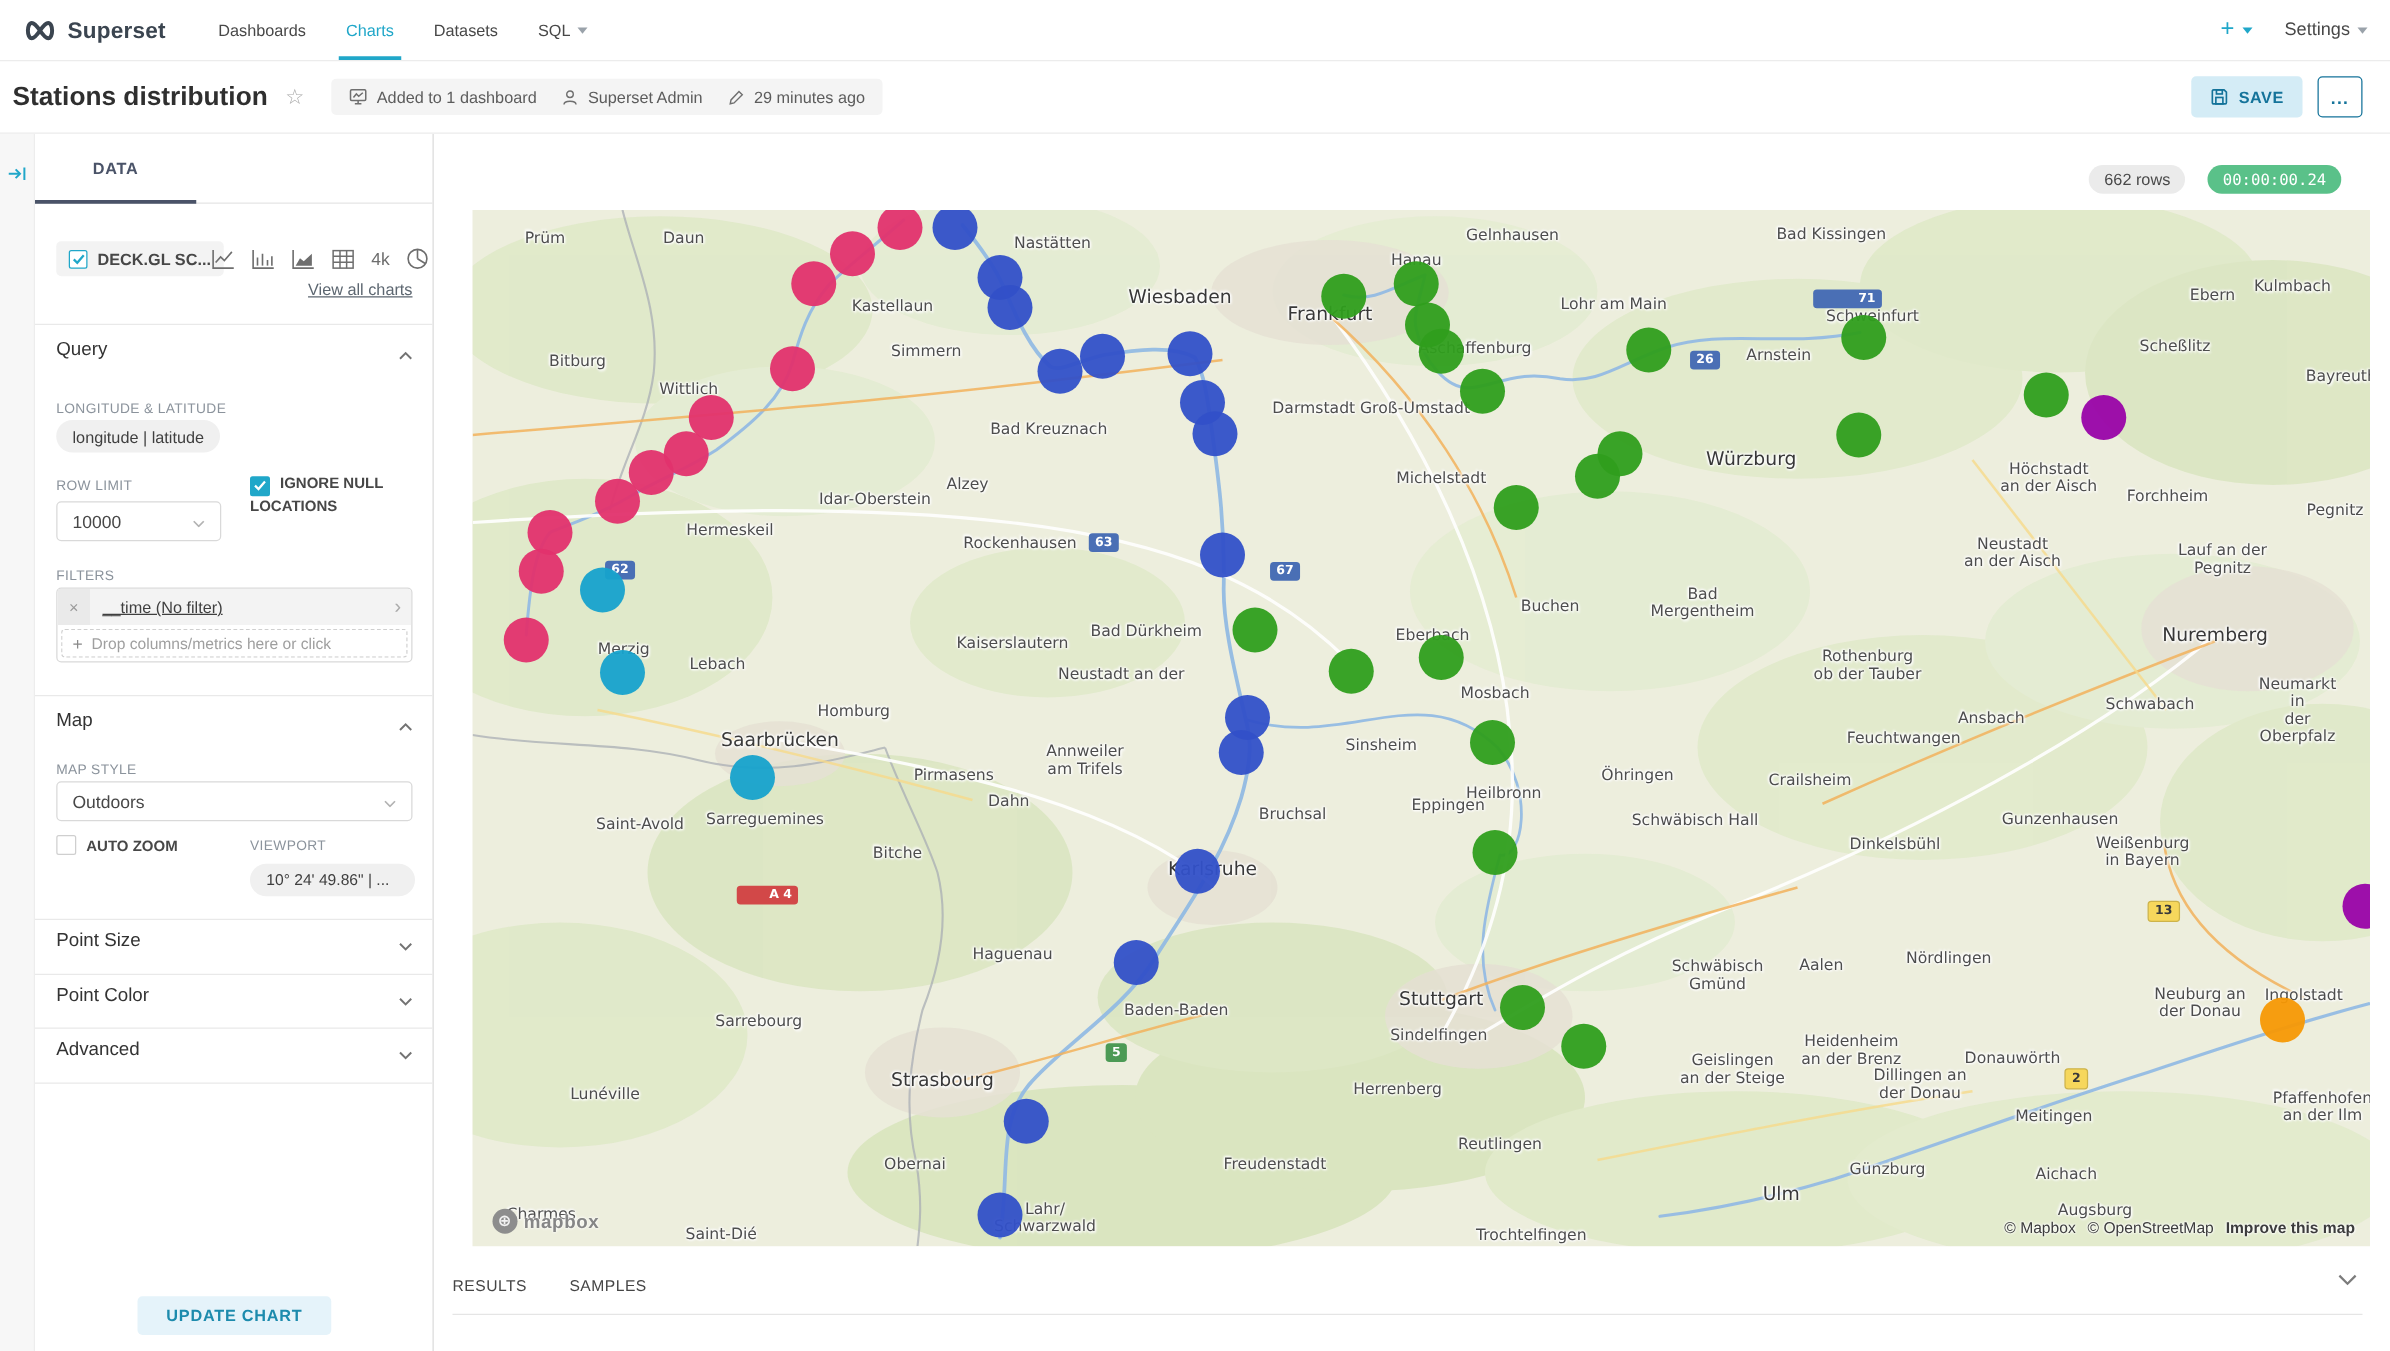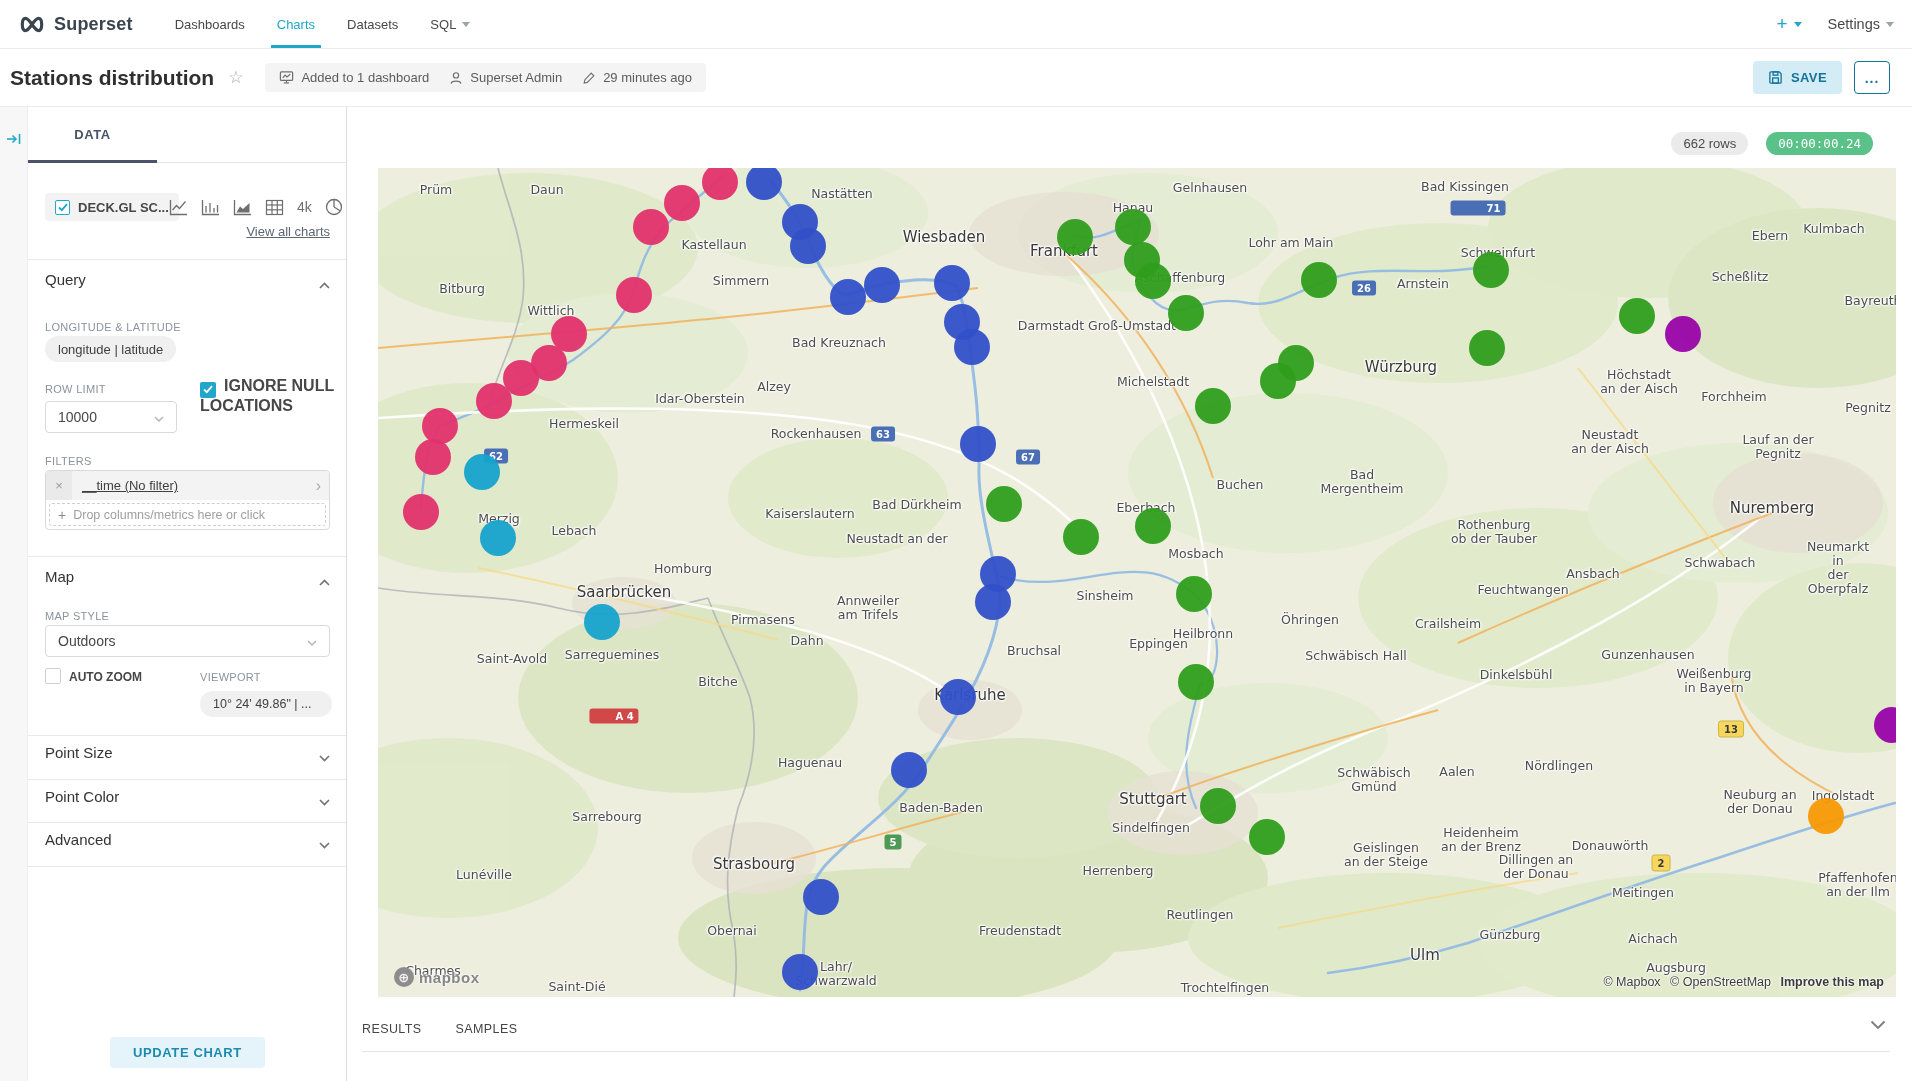--- a/index.html
+++ b/index.html
@@ -67,21 +67,21 @@
   .pill { background:#f0f0f0; border-radius:13px; height:26px; display:inline-flex; align-items:center;
           padding:0 13px; font-size:13px; color:#3f3f3f; }
   .lonlat-chip { position:absolute; left:17px; top:229px; }
   .select-box { position:absolute; border:1px solid #d9d9d9; border-radius:4px; height:32px; background:#fff;
                 display:flex; align-items:center; padding:0 12px; font-size:14px; color:#474747; cursor:pointer; }
   .select-box .sel-chev { margin-left:auto; color:#b3b3b3; }
   .cb { width:16px; height:16px; border-radius:2px; display:inline-flex; align-items:center;
         justify-content:center; vertical-align:-3px; margin-right:8px; }
   .cb.checked { background:#20a7c9; }
   .cb.unchecked { background:#fff; border:1px solid #cfcfcf; }
-  .ignore-null { position:absolute; left:172px; top:271px; width:138px; font-size:16px; font-weight:600;
+  .ignore-null { position:absolute; left:172px; top:271px; width:138px; font-size:12px; font-weight:600;
                  color:#474747; line-height:16px; }
   .filter-box { position:absolute; left:17px; right:16px; top:363px; border:1px solid #d9d9d9;
                 border-radius:4px; overflow:hidden; }
   .filter-row { display:flex; align-items:center; height:29px; background:#f3f3f3; font-size:13px;
                 color:#3f3f3f; cursor:pointer; }
   .filter-x { width:26px; text-align:center; color:#9a9a9a; background:#eaeaea; align-self:stretch;
               line-height:29px; font-size:13px; }
   .filter-label { margin-left:10px; text-decoration:underline; }
   .filter-chev { margin-left:auto; margin-right:8px; color:#ababab; font-size:16px; }
   .drop-zone { margin:3px; border:1px dashed #cfcfcf; border-radius:3px; height:23px; display:flex;
@@ -540,21 +540,21 @@
       <span class="map-label big" style="left: 1047px; top: 787px;">Ulm</span>
       <span class="map-label" style="left: 1275px; top: 771px;">Aichach</span>
       <span class="map-label" style="left: 1298px; top: 800px;">Augsburg</span>
       <span class="map-label" style="left: 199px; top: 819px;">Saint-Dié</span>
       <span class="map-label" style="left: 458px; top: 806px;">Lahr/
 Schwarzwald</span>
       <span class="map-label" style="left: 847px; top: 820px;">Trochtelfingen</span>
       <span class="map-label" style="left: 55px; top: 803px;">Charmes</span>
     </div>
   <div id="map-shields">
-      <span class="shield blue" style="left: 1100px; top: 40px; padding-left: 36px;">71</span>
+      <span class="shield blue" style="left: 1100px; top: 71px; padding-left: 36px;">71</span>
       <span class="shield blue" style="left: 986px; top: 120px;">26</span>
       <span class="shield blue" style="left: 505px; top: 266px;">63</span>
       <span class="shield blue" style="left: 650px; top: 289px;">67</span>
       <span class="shield blue" style="left: 118px; top: 288px;">62</span>
       <span class="shield red" style="left: 236px; top: 548px;">A 4</span>
       <span class="shield green" style="left: 515px; top: 674px;">5</span>
       <span class="shield yellow" style="left: 1353px; top: 561px;">13</span>
       <span class="shield yellow" style="left: 1283px; top: 695px;">2</span>
     </div>
   <div id="map-points">

